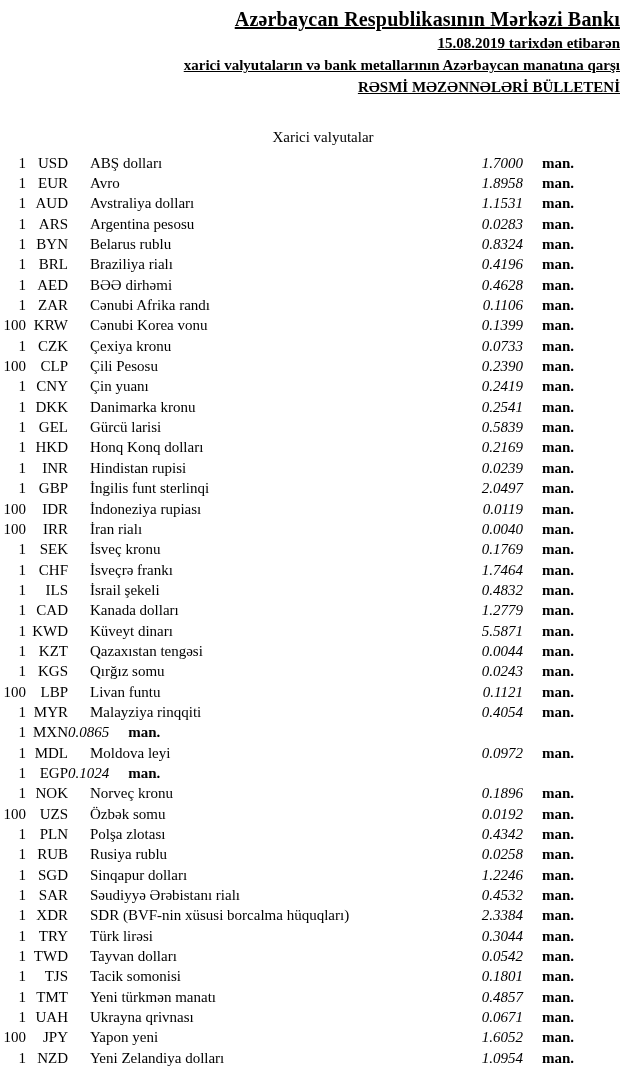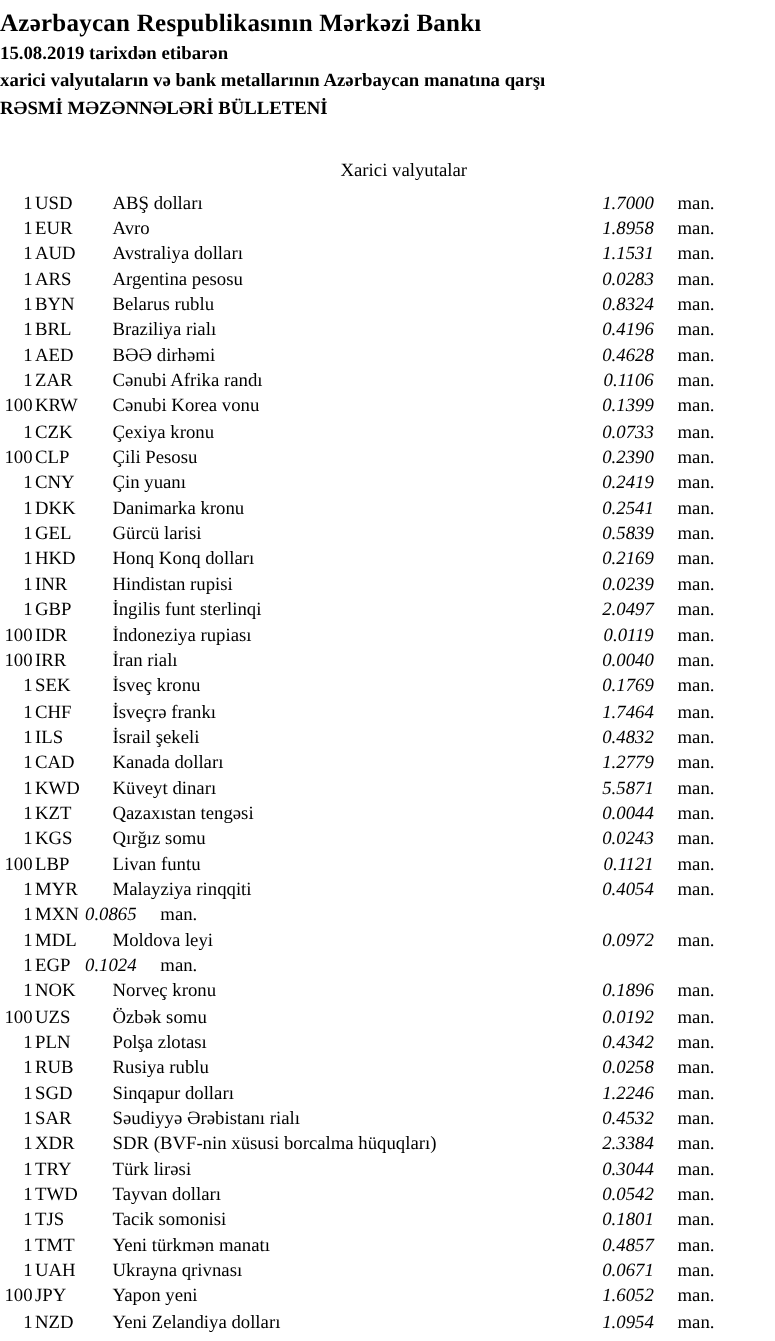--- a/index.html
+++ b/index.html
@@ -15,21 +15,22 @@
     color: #000000;
     position: relative;
   }
   .doc {
     width: 620px;
     height: 1073px;
     padding-top: 6px;
     box-sizing: border-box;
   }
   .header {
-    text-align: left;
+    text-align: right;
+    text-decoration: underline;
   }
   .bank-name {
     font-size: 20px;
     font-weight: bold;
     line-height: 26px;
     letter-spacing: 0.2px;
   }
   .header-line {
     font-size: 15px;
     font-weight: bold;
@@ -57,21 +58,21 @@
   .cell-qty {
     flex: none;
     width: 26px;
     text-align: right;
     white-space: nowrap;
   }
   .cell-code {
     flex: none;
     width: 40px;
     margin-left: 2px;
-    text-align: left;
+    text-align: right;
     white-space: nowrap;
   }
   .cell-name {
     flex: 1;
     padding-left: 5px;
     text-align: left;
     white-space: nowrap;
     overflow: hidden;
     margin-left: 17px;
   }
@@ -82,20 +83,21 @@
     font-style: italic;
     white-space: nowrap;
   }
   .cell-unit {
     flex: none;
     width: 48px;
     padding-left: 19px;
     box-sizing: content-box;
     text-align: left;
     white-space: nowrap;
+    font-weight: bold;
   }
 </style>
 </head>
 <body>
 
 <div class="doc">
   <div class="header">
     <div class="bank-name">Azərbaycan Respublikasının Mərkəzi Bankı</div>
     <div class="header-line">15.08.2019 tarixdən etibarən</div>
     <div class="header-line">xarici valyutaların və bank metallarının Azərbaycan manatına qarşı</div>

